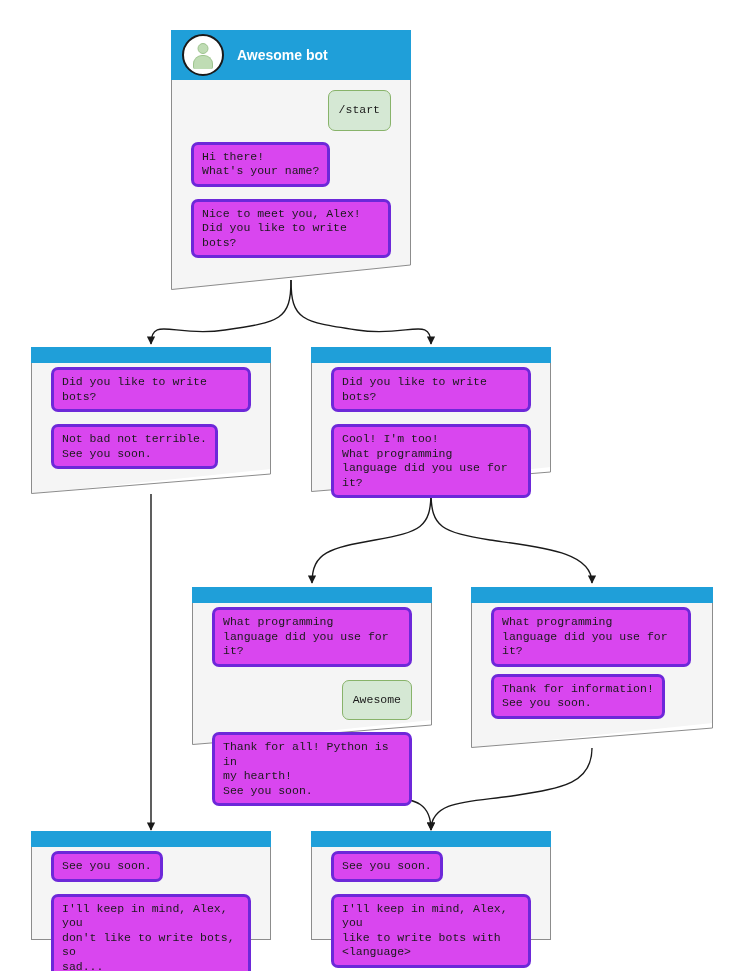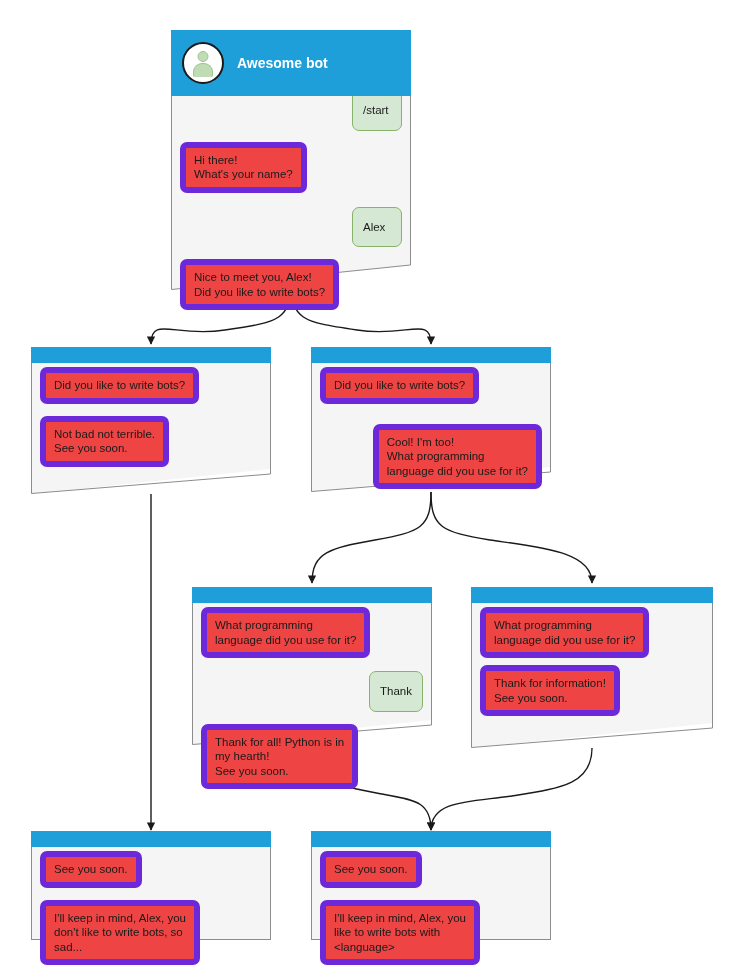--- a/index.html
+++ b/index.html
@@ -59,21 +59,21 @@
   }
   .node .header {
     position: absolute;
     left: 0; top: 0;
     width: 100%;
     height: 16px;
     background: #1f9fd9;
     z-index: 3;
   }
   .node.root .header {
-    height: 66px;
+    height: 50px;
     display: flex;
     align-items: center;
   }
   .node .chat {
     position: absolute;
     left: 0;
     width: 100%;
     z-index: 2;
   }
 
@@ -119,38 +119,39 @@
     font-weight: bold;
     margin-left: 13px;
     white-space: nowrap;
   }
 
   
   .msg-row {
     display: flex;
     width: 100%;
     box-sizing: border-box;
-    padding: 0 9px;
+    padding: 0 20px;
+    font-family: Liberation Mono, monospace;
   }
   .msg-row.left  { justify-content: flex-start; }
   .msg-row.right { justify-content: flex-end; }
 
   .bubble {
     font-size: 11.5px;
     line-height: 14.5px;
     color: #1a1a1a;
     border-radius: 7px;
     padding: 5px 8px 5px 8px;
     box-sizing: border-box;
     white-space: pre-line;
     max-width: 200px;
   }
   .bubble.bot {
-    background: #ef4444;
-    border: 6px solid #6d28d9;
+    background: #d946ef;
+    border: 3px solid #6d28d9;
   }
   .bubble.user {
     background: #d5e8d4;
     border: 1px solid #88b36a;
     min-width: 50px;
     text-align: left;
   }
   .bubble.user.pad {
     padding: 12px 10px;
   }
@@ -198,23 +199,20 @@
     </div>
 
     <div class="chat" style="top:60px;">
       <div class="msg-row right">
         <div class="bubble user pad">/start</div>
       </div>
       <div class="msg-row left" style="margin-top:11px;">
         <div class="bubble bot">Hi there!
 What's your name?</div>
       </div>
-      <div class="msg-row right" style="margin-top:14px;">
-        <div class="bubble user pad">Alex</div>
-      </div>
       <div class="msg-row left" style="margin-top:12px;">
         <div class="bubble bot">Nice to meet you, Alex!
 Did you like to write bots?</div>
       </div>
     </div>
   </div>
 
   <div class="node slanted" style="left:31px; top:347px; width:240px; height:147px;">
     <div class="skew-body"></div>
     <svg class="outline" viewBox="0 0 240 147" preserveAspectRatio="none">
@@ -235,41 +233,41 @@
   <div class="node slanted" style="left:311px; top:347px; width:240px; height:145px;">
     <div class="skew-body"></div>
     <svg class="outline" viewBox="0 0 240 145" preserveAspectRatio="none">
       <polygon points="0.5,0.5 239.5,0.5 239.5,125 0.5,144.5" fill="none" stroke="#8c8c8c" stroke-width="1"></polygon>
     </svg>
     <div class="header"></div>
     <div class="chat" style="top:20px;">
       <div class="msg-row left">
         <div class="bubble bot">Did you like to write bots?</div>
       </div>
-      <div class="msg-row left" style="margin-top:20px;justify-content:flex-end;">
+      <div class="msg-row left" style="margin-top:12px;justify-content:flex-end;">
         <div class="bubble bot">Cool! I'm too!
 What programming
 language did you use for it?</div>
       </div>
     </div>
   </div>
 
   <div class="node slanted" style="left:192px; top:587px; width:240px; height:158px;">
     <div class="skew-body"></div>
     <svg class="outline" viewBox="0 0 240 158" preserveAspectRatio="none">
       <polygon points="0.5,0.5 239.5,0.5 239.5,138 0.5,157.5" fill="none" stroke="#8c8c8c" stroke-width="1"></polygon>
     </svg>
     <div class="header"></div>
     <div class="chat" style="top:20px;">
       <div class="msg-row left">
         <div class="bubble bot">What programming
 language did you use for it?</div>
       </div>
       <div class="msg-row right" style="margin-top:13px;">
-        <div class="bubble user pad">Thank</div>
+        <div class="bubble user pad">Awesome</div>
       </div>
       <div class="msg-row left" style="margin-top:12px;">
         <div class="bubble bot">Thank for all! Python is in
 my hearth!
 See you soon.</div>
       </div>
     </div>
   </div>
 
   <div class="node slanted" style="left:471px; top:587px; width:242px; height:161px;">

